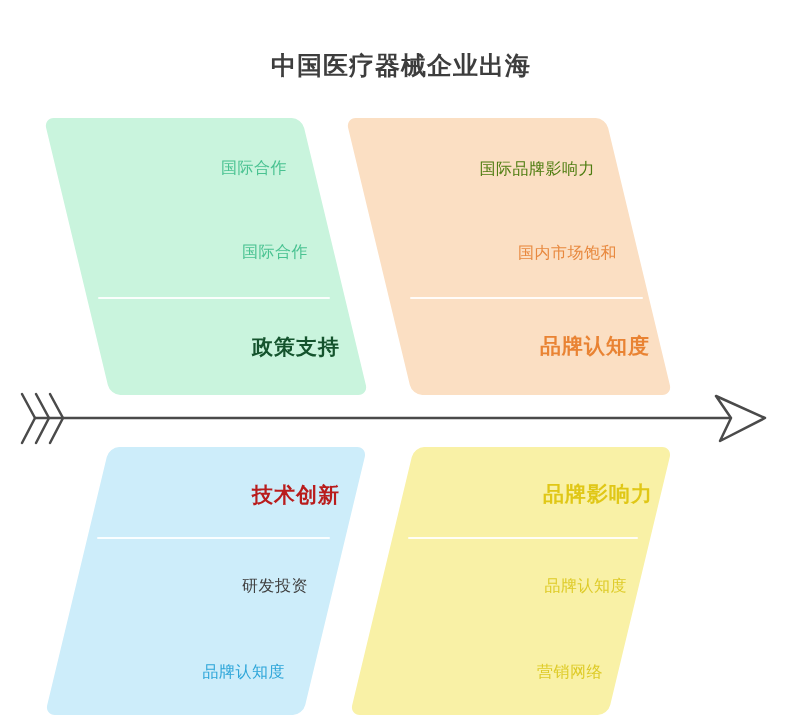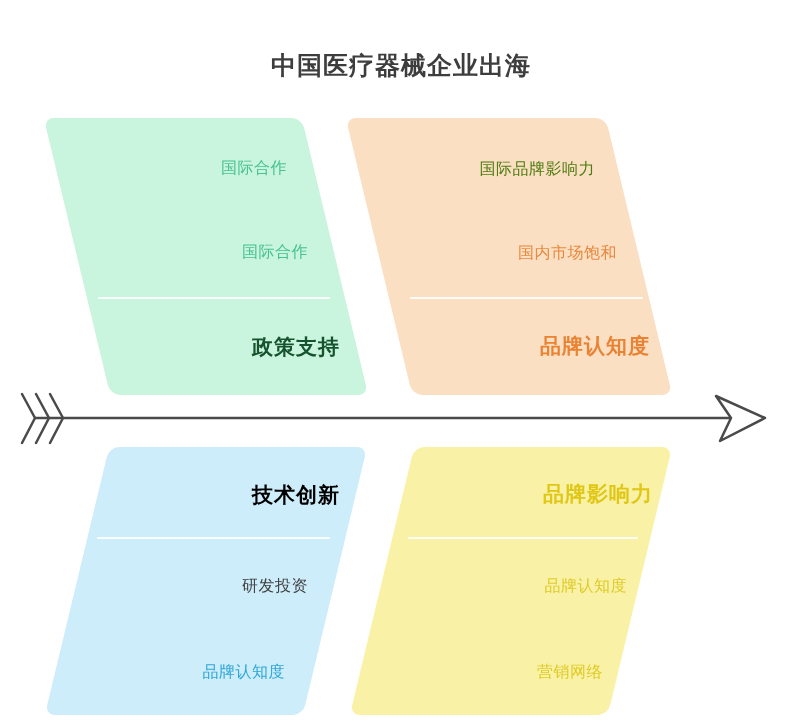--- a/index.html
+++ b/index.html
@@ -68,21 +68,21 @@
   <div class="divider d-brand"></div>
 
   <div class="lbl item i-policy-0" style="color: rgb(73, 194, 145);">国际合作</div>
   <div class="lbl item i-policy-1" style="color: rgb(73, 194, 145);">国际合作</div>
   <div class="lbl head h-policy" style="color: #14532d;">政策支持</div>
 
   <div class="lbl item i-market-0" style="color: #4d7c0f;">国际品牌影响力</div>
   <div class="lbl item i-market-1" style="color: rgb(232, 137, 63);">国内市场饱和</div>
   <div class="lbl head h-market" style="color: rgb(233, 131, 51);">品牌认知度</div>
 
-  <div class="lbl head h-tech" style="color: #000000;">技术创新</div>
+  <div class="lbl head h-tech" style="color: #b91c1c;">技术创新</div>
   <div class="lbl item i-tech-0" style="color: #404040;">研发投资</div>
   <div class="lbl item i-tech-1" style="color: rgb(46, 166, 217);">品牌认知度</div>
 
   <div class="lbl head h-brand" style="color: rgb(224, 199, 22);">品牌影响力</div>
   <div class="lbl item i-brand-0" style="color: rgb(222, 203, 40);">品牌认知度</div>
   <div class="lbl item i-brand-1" style="color: rgb(222, 203, 40);">营销网络</div>
 
   <svg class="spine" width="790" height="80" viewBox="0 0 790 80" aria-hidden="true">
     <g class="spine-stroke" stroke="#4a4a4a" stroke-width="2.5" fill="none" stroke-linecap="round" stroke-linejoin="round">
       <polyline points="22,14 35,38 22,63"></polyline>

